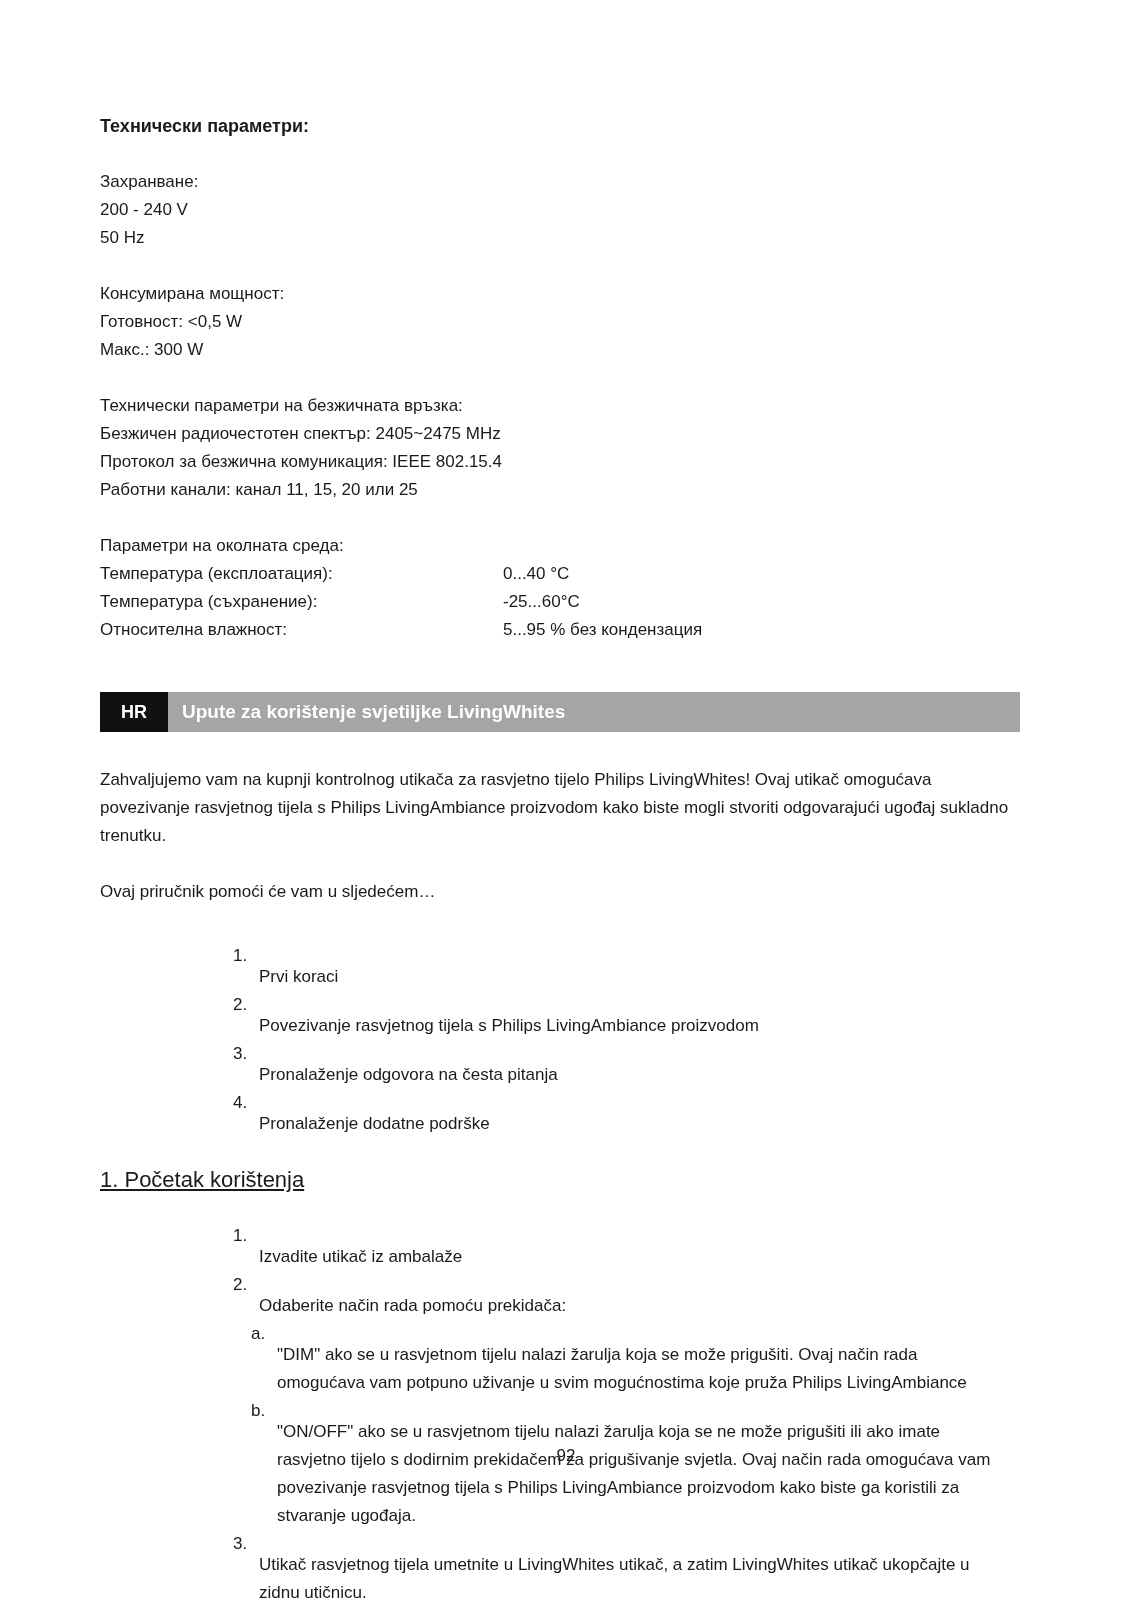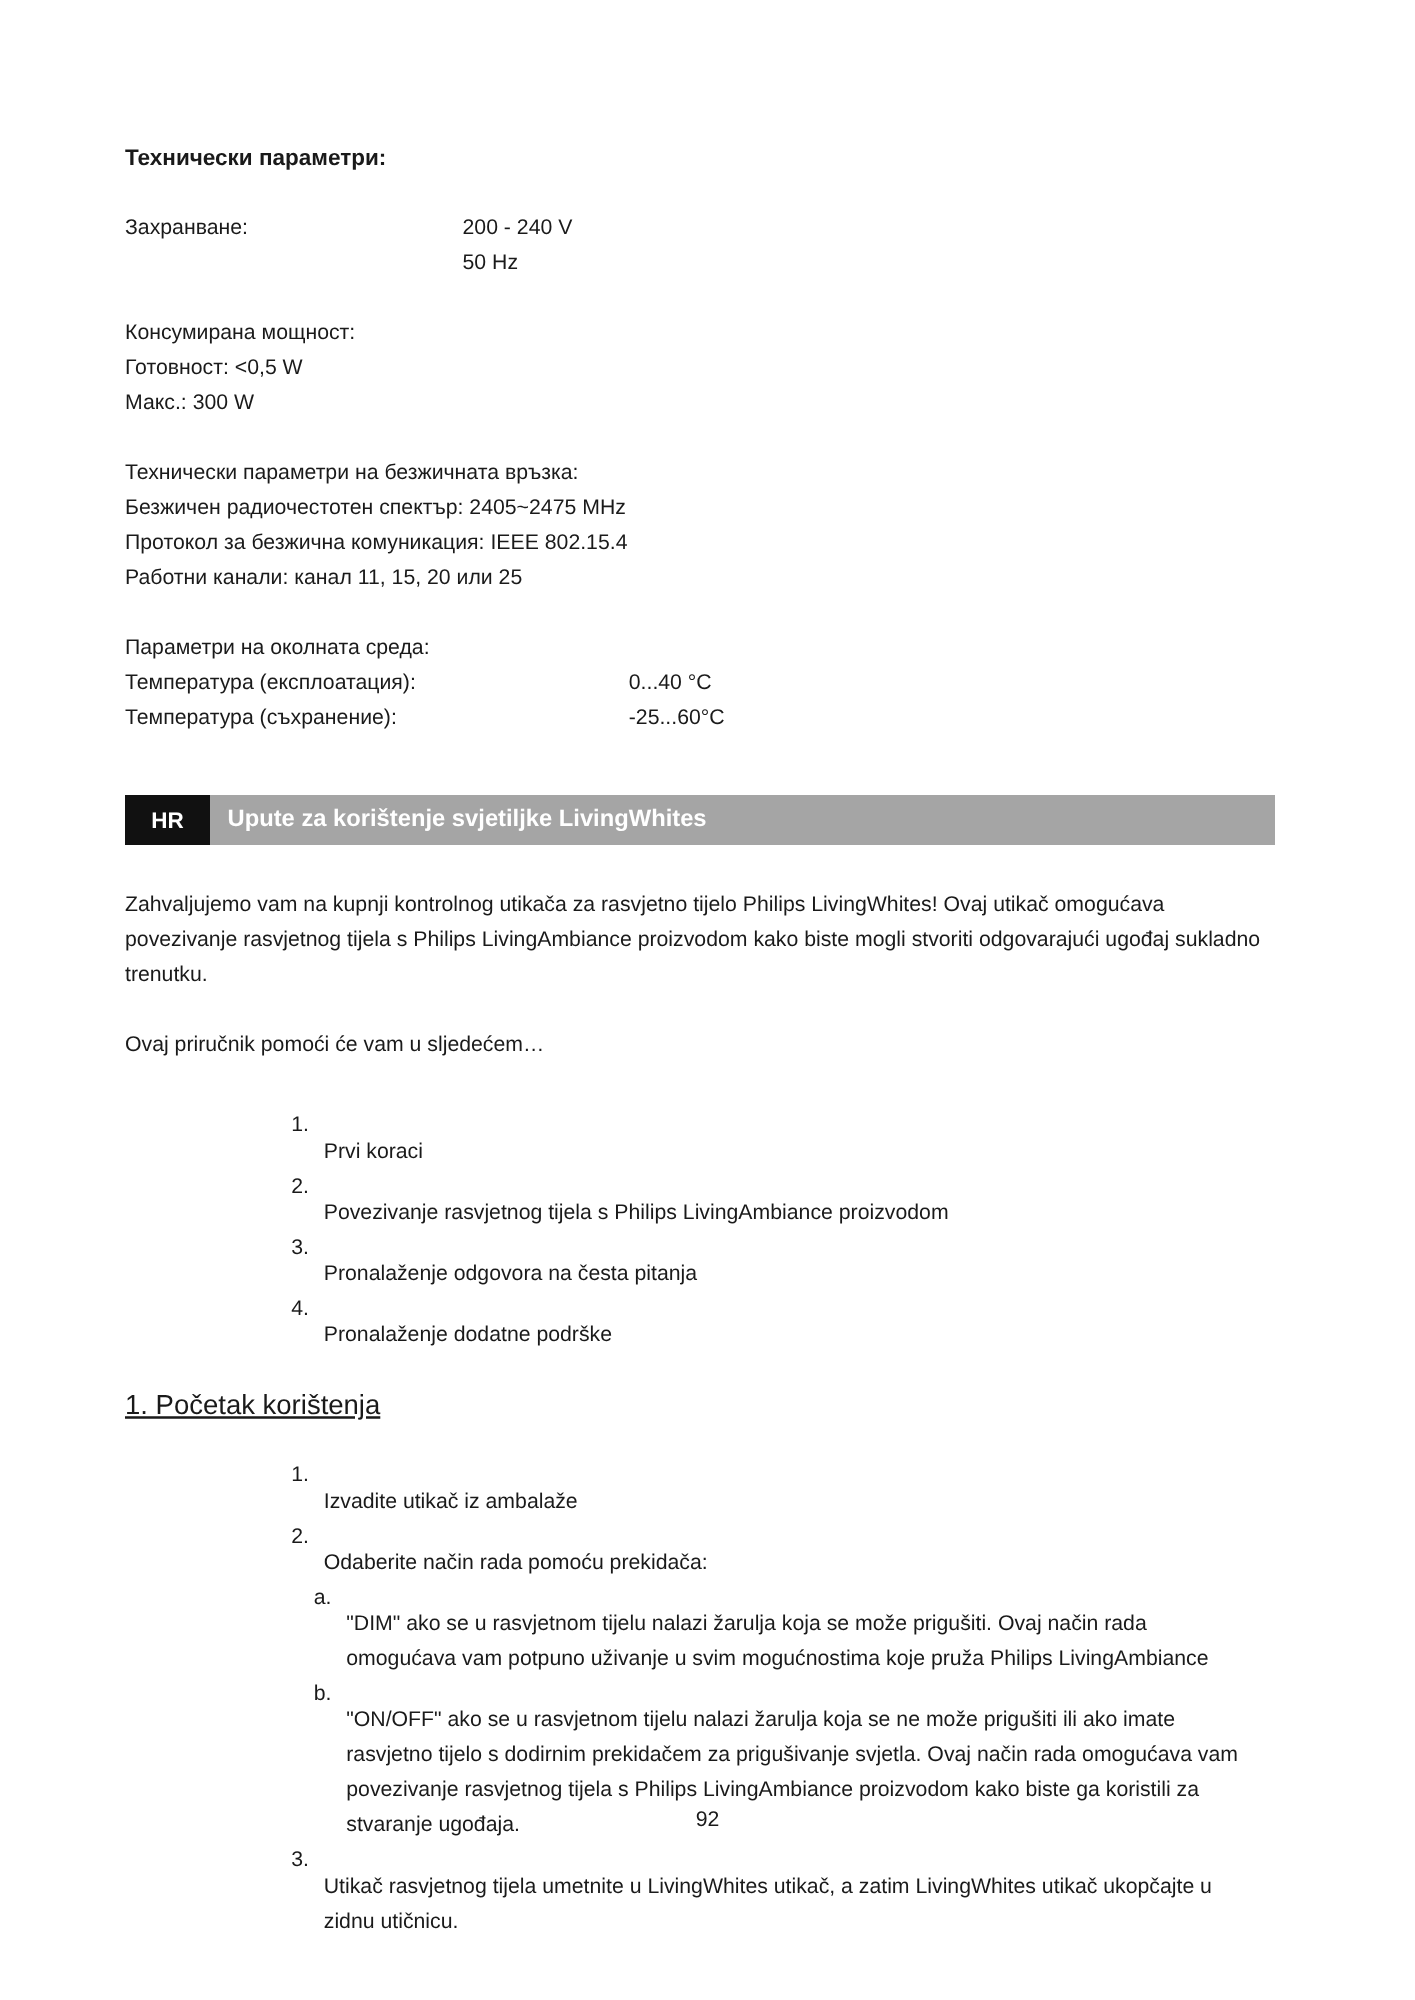--- a/index.html
+++ b/index.html
@@ -24,21 +24,21 @@
     padding: 112px 112px 0 100px;
     width: 1132px;
   }
 
   
   .spec-title {
     font-weight: bold;
     font-size: 18px;
     margin-bottom: 28px;
   }
-  .spec-block { margin-bottom: 28px; }
+  .spec-block { margin-bottom: 28px; flex-direction: column; }
   .power-row { display: flex; }
   .power-row .label { width: 270px; flex-shrink: 0; }
   .power-values span { display: block; }
 
   .env-row { display: flex; }
   .env-row .label { width: 403px; flex-shrink: 0; }
 
   
   .section-bar {
     display: flex;
@@ -136,20 +136,24 @@
     <div class="spec-block">
       <div>Параметри на околната среда:</div>
       <div class="env-row">
         <span class="label">Температура (експлоатация):</span>
         <span>0...40 °C</span>
       </div>
       <div class="env-row">
         <span class="label">Температура (съхранение):</span>
         <span>-25...60°C</span>
       </div>
+      <div class="env-row">
+        <span class="label">Относителна влажност:</span>
+        <span>5...95 % без кондензация</span>
+      </div>
     </div>
 
     <div class="section-bar">
       <div class="lang-badge">HR</div>
       <div class="bar-title">Upute za korištenje svjetiljke LivingWhites</div>
     </div>
 
     <div class="para">Zahvaljujemo vam na kupnji kontrolnog utikača za rasvjetno tijelo Philips LivingWhites! Ovaj utikač omogućava povezivanje rasvjetnog tijela s Philips LivingAmbiance proizvodom kako biste mogli stvoriti odgovarajući ugođaj sukladno trenutku.</div>
 
     <div class="para lead">Ovaj priručnik pomoći će vam u sljedećem…</div>

